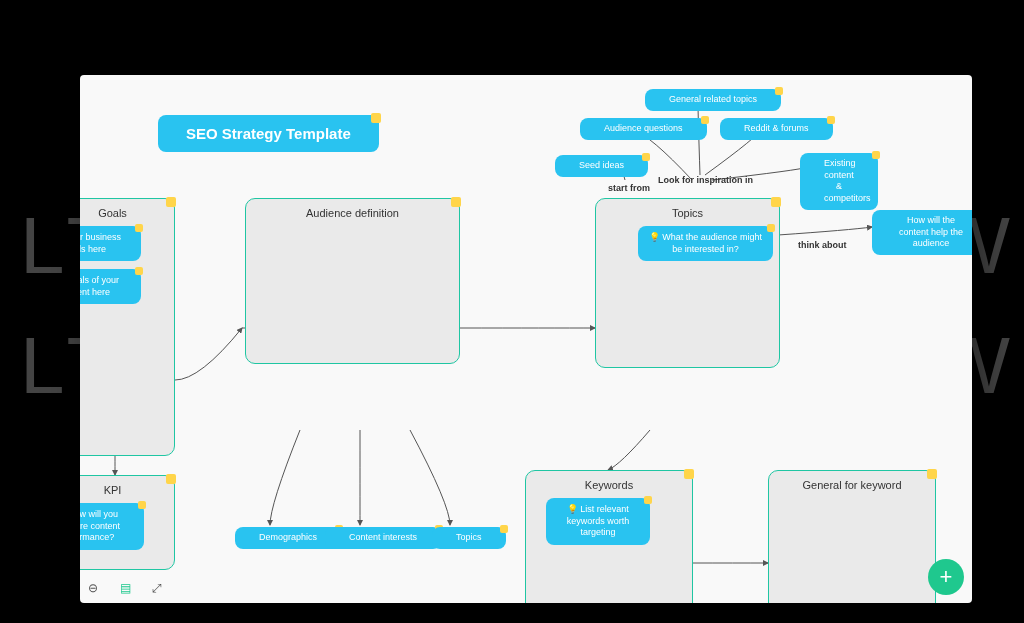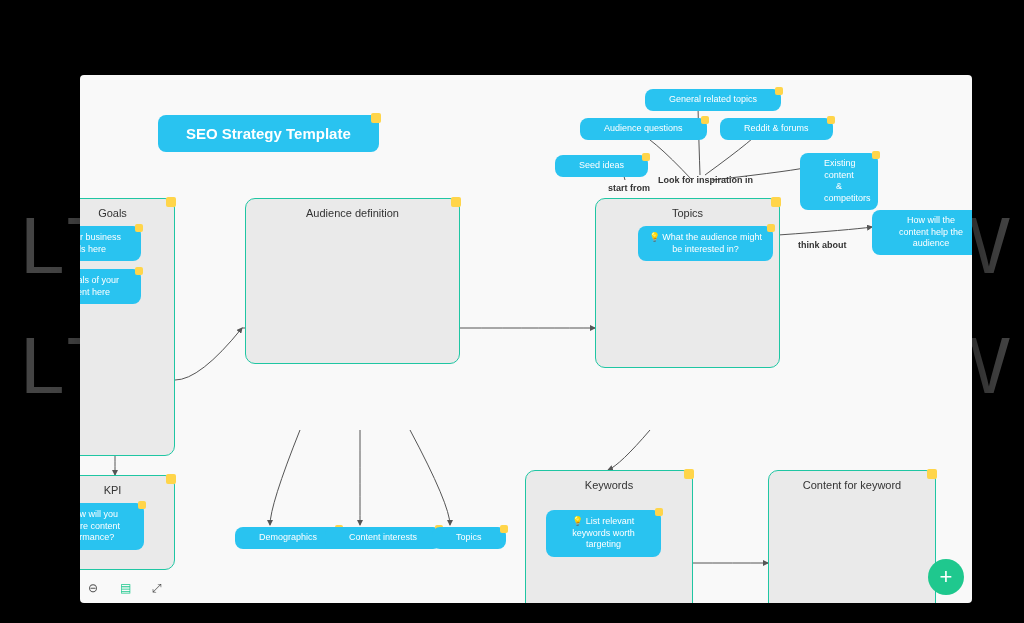--- a/index.html
+++ b/index.html
@@ -82,25 +82,25 @@
 
 <div class="panel" style="left:515px; top:123px; width:185px; height:170px">
   <div class="panel-title">Topics</div>
   <div class="notch"></div>
   <div class="node bulb" style="left:42px; top:27px; width:135px"><span>What the audience might be interested in?</span><div class="notch"></div></div>
 </div>
 
 <div class="panel" style="left:445px; top:395px; width:168px; height:155px">
   <div class="panel-title">Keywords</div>
   <div class="notch"></div>
-  <div class="node bulb" style="left:20px; top:39px; width:115px"><span>List relevant keywords worth targeting</span><div class="notch"></div></div>
+  <div class="node bulb" style="left:20px; top:27px; width:104px"><span>List relevant keywords worth targeting</span><div class="notch"></div></div>
 </div>
 
 <div class="panel" style="left:688px; top:395px; width:168px; height:155px">
-  <div class="panel-title">Content for keyword</div>
+  <div class="panel-title">General for keyword</div>
   <div class="notch"></div>
 </div>
 
 <div class="node small" style="left:475px; top:80px"><span>Seed ideas</span><div class="notch"></div></div>
 <div class="node small" style="left:500px; top:43px"><span>Audience questions</span><div class="notch"></div></div>
 <div class="node small" style="left:565px; top:14px"><span>General related topics</span><div class="notch"></div></div>
 <div class="node small" style="left:640px; top:43px"><span>Reddit &amp; forums</span><div class="notch"></div></div>
 <div class="node small" style="left:720px; top:78px; width:78px"><span>Existing content &amp; competitors</span><div class="notch"></div></div>
 <div class="node small" style="left:792px; top:135px; width:118px"><span>How will the content help the audience</span></div>
 

